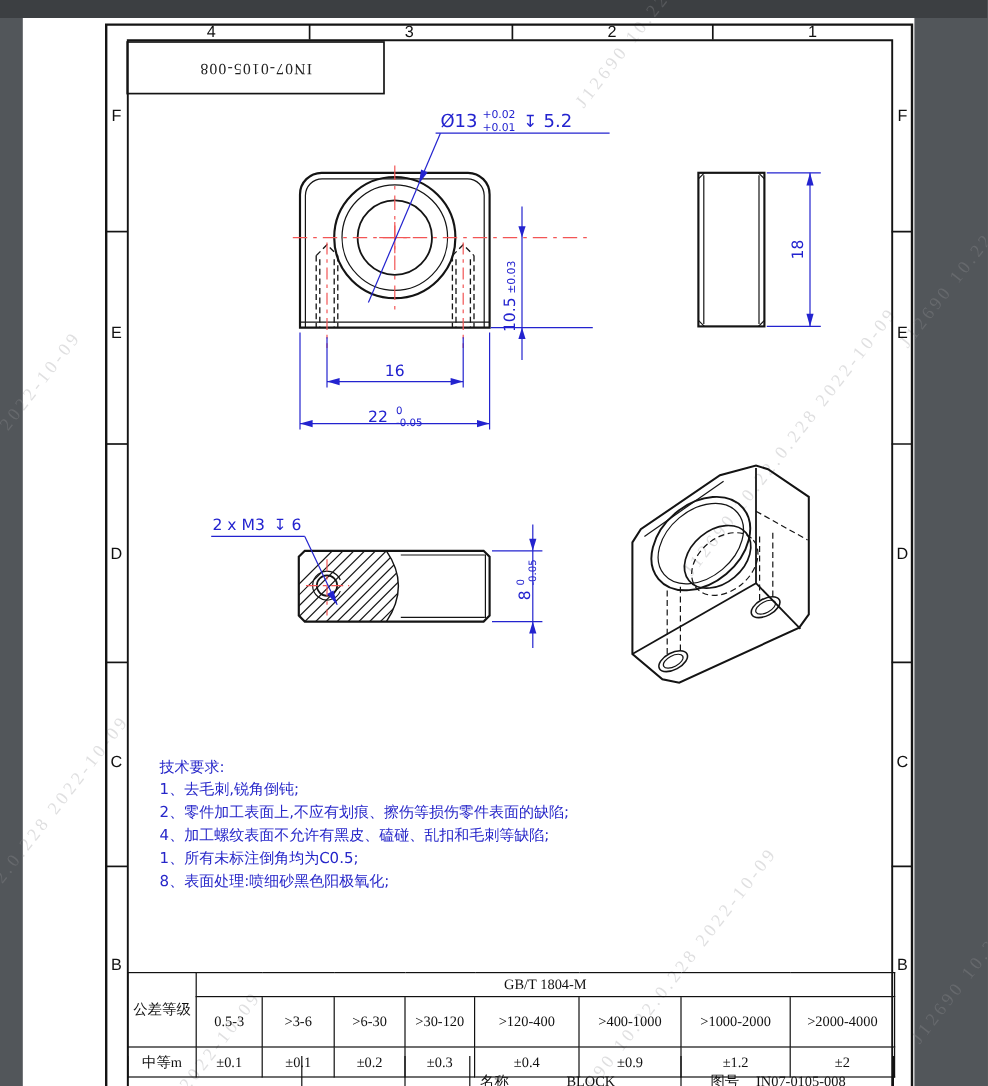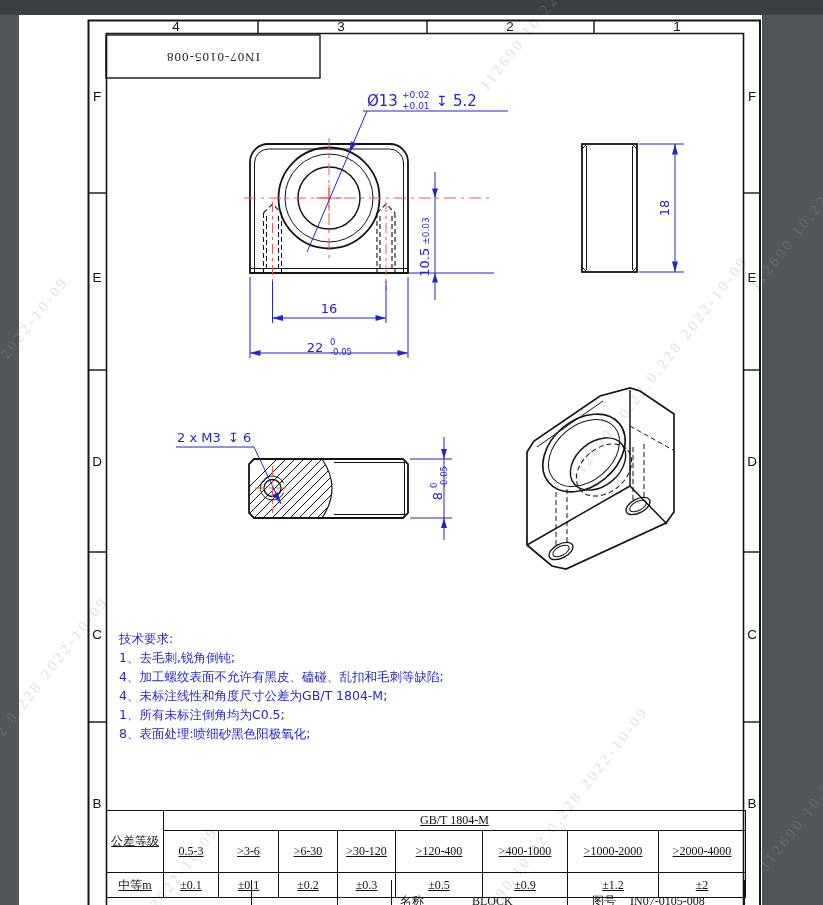--- a/index.html
+++ b/index.html
@@ -5,26 +5,26 @@
   html,body{margin:0;padding:0;background:#3c3f42;}
   #canvas{position:relative;width:823px;height:905px;overflow:hidden;
           font-family:"Liberation Sans",sans-serif;background:#52565a;}
   #topband{position:absolute;left:0;top:0;width:823px;height:15px;background:#3c3f42;}
   #page{position:absolute;left:19px;top:15px;width:743px;height:890px;background:#ffffff;}
   .wm{position:absolute;white-space:nowrap;font-size:15px;letter-spacing:3px;
       color:rgba(150,150,152,0.30);transform:rotate(-52deg);z-index:1;
       font-family:"Liberation Serif",serif;}
   #dwg{position:absolute;left:0;top:0;z-index:2;}
   
-  #tech{position:absolute;left:119px;top:629px;z-index:3;color:#2626c9;
+  #tech{position:absolute;left:133px;top:629px;z-index:3;color:#2626c9;
         font-size:12.5px;line-height:19px;font-family:"DejaVu Sans",sans-serif;white-space:nowrap;}
   
   #tol-table{position:absolute;left:106px;top:810px;z-index:3;border-collapse:collapse;
              table-layout:fixed;font-family:"Liberation Serif",serif;font-size:12px;color:#111;}
-  #tol-table td{border:1px solid #111;text-align:center;padding:0;overflow:hidden;text-decoration:underline;}
+  #tol-table td{border:1px solid #111;text-align:center;padding:0;overflow:hidden;}
   #titlebar{position:absolute;left:106px;top:880px;width:639px;height:26px;z-index:3;display:flex;
             font-family:"Liberation Serif",serif;font-size:12px;color:#111;}
   .tb-cell{border-right:1px solid #111;height:43px;box-sizing:border-box;display:flex;
            align-items:center;}
   .tb-cell:first-child{border-left:1px solid #111;}
   .lbl{white-space:nowrap;}
 </style>
 </head>
 <body>
 
@@ -255,22 +255,22 @@
           <line x1="567" y1="542" x2="567" y2="489"></line>
         <line x1="633" y1="500" x2="633" y2="447"></line>
           <line x1="644" y1="497" x2="644" y2="444"></line>
       </g>
     </g>
   </svg>
 
   <div id="tech">
     <div>技术要求:</div>
     <div>1、去毛刺,锐角倒钝;</div>
+    <div>2、零件加工表面上,不应有划痕、擦伤等损伤零件表面的缺陷;</div>
     <div>4、加工螺纹表面不允许有黑皮、磕碰、乱扣和毛刺等缺陷;</div>
-    <div>4、未标注线性和角度尺寸公差为GB/T 1804-M;</div>
     <div>1、所有未标注倒角均为C0.5;</div>
     <div>8、表面处理:喷细砂黑色阳极氧化;</div>
   </div>
 
   <table id="tol-table">
     <colgroup>
       <col style="width:57px">
         <col style="width:55px">
         <col style="width:60px">
         <col style="width:59px">
@@ -294,21 +294,21 @@
       <td>&gt;400-1000</td>
       <td>&gt;1000-2000</td>
       <td>&gt;2000-4000</td>
     </tr>
     <tr style="height:25px">
       <td>中等m</td>
       <td>±0.1</td>
       <td>±0.1</td>
       <td>±0.2</td>
       <td>±0.3</td>
-      <td>±0.5</td>
+      <td>±0.4</td>
       <td>±0.9</td>
       <td>±1.2</td>
       <td>±2</td>
     </tr>
   </tbody>
     </table>
 
   <div id="titlebar">
     <div class="tb-cell" style="width:146px"></div>
     <div class="tb-cell" style="width:86px"></div>

